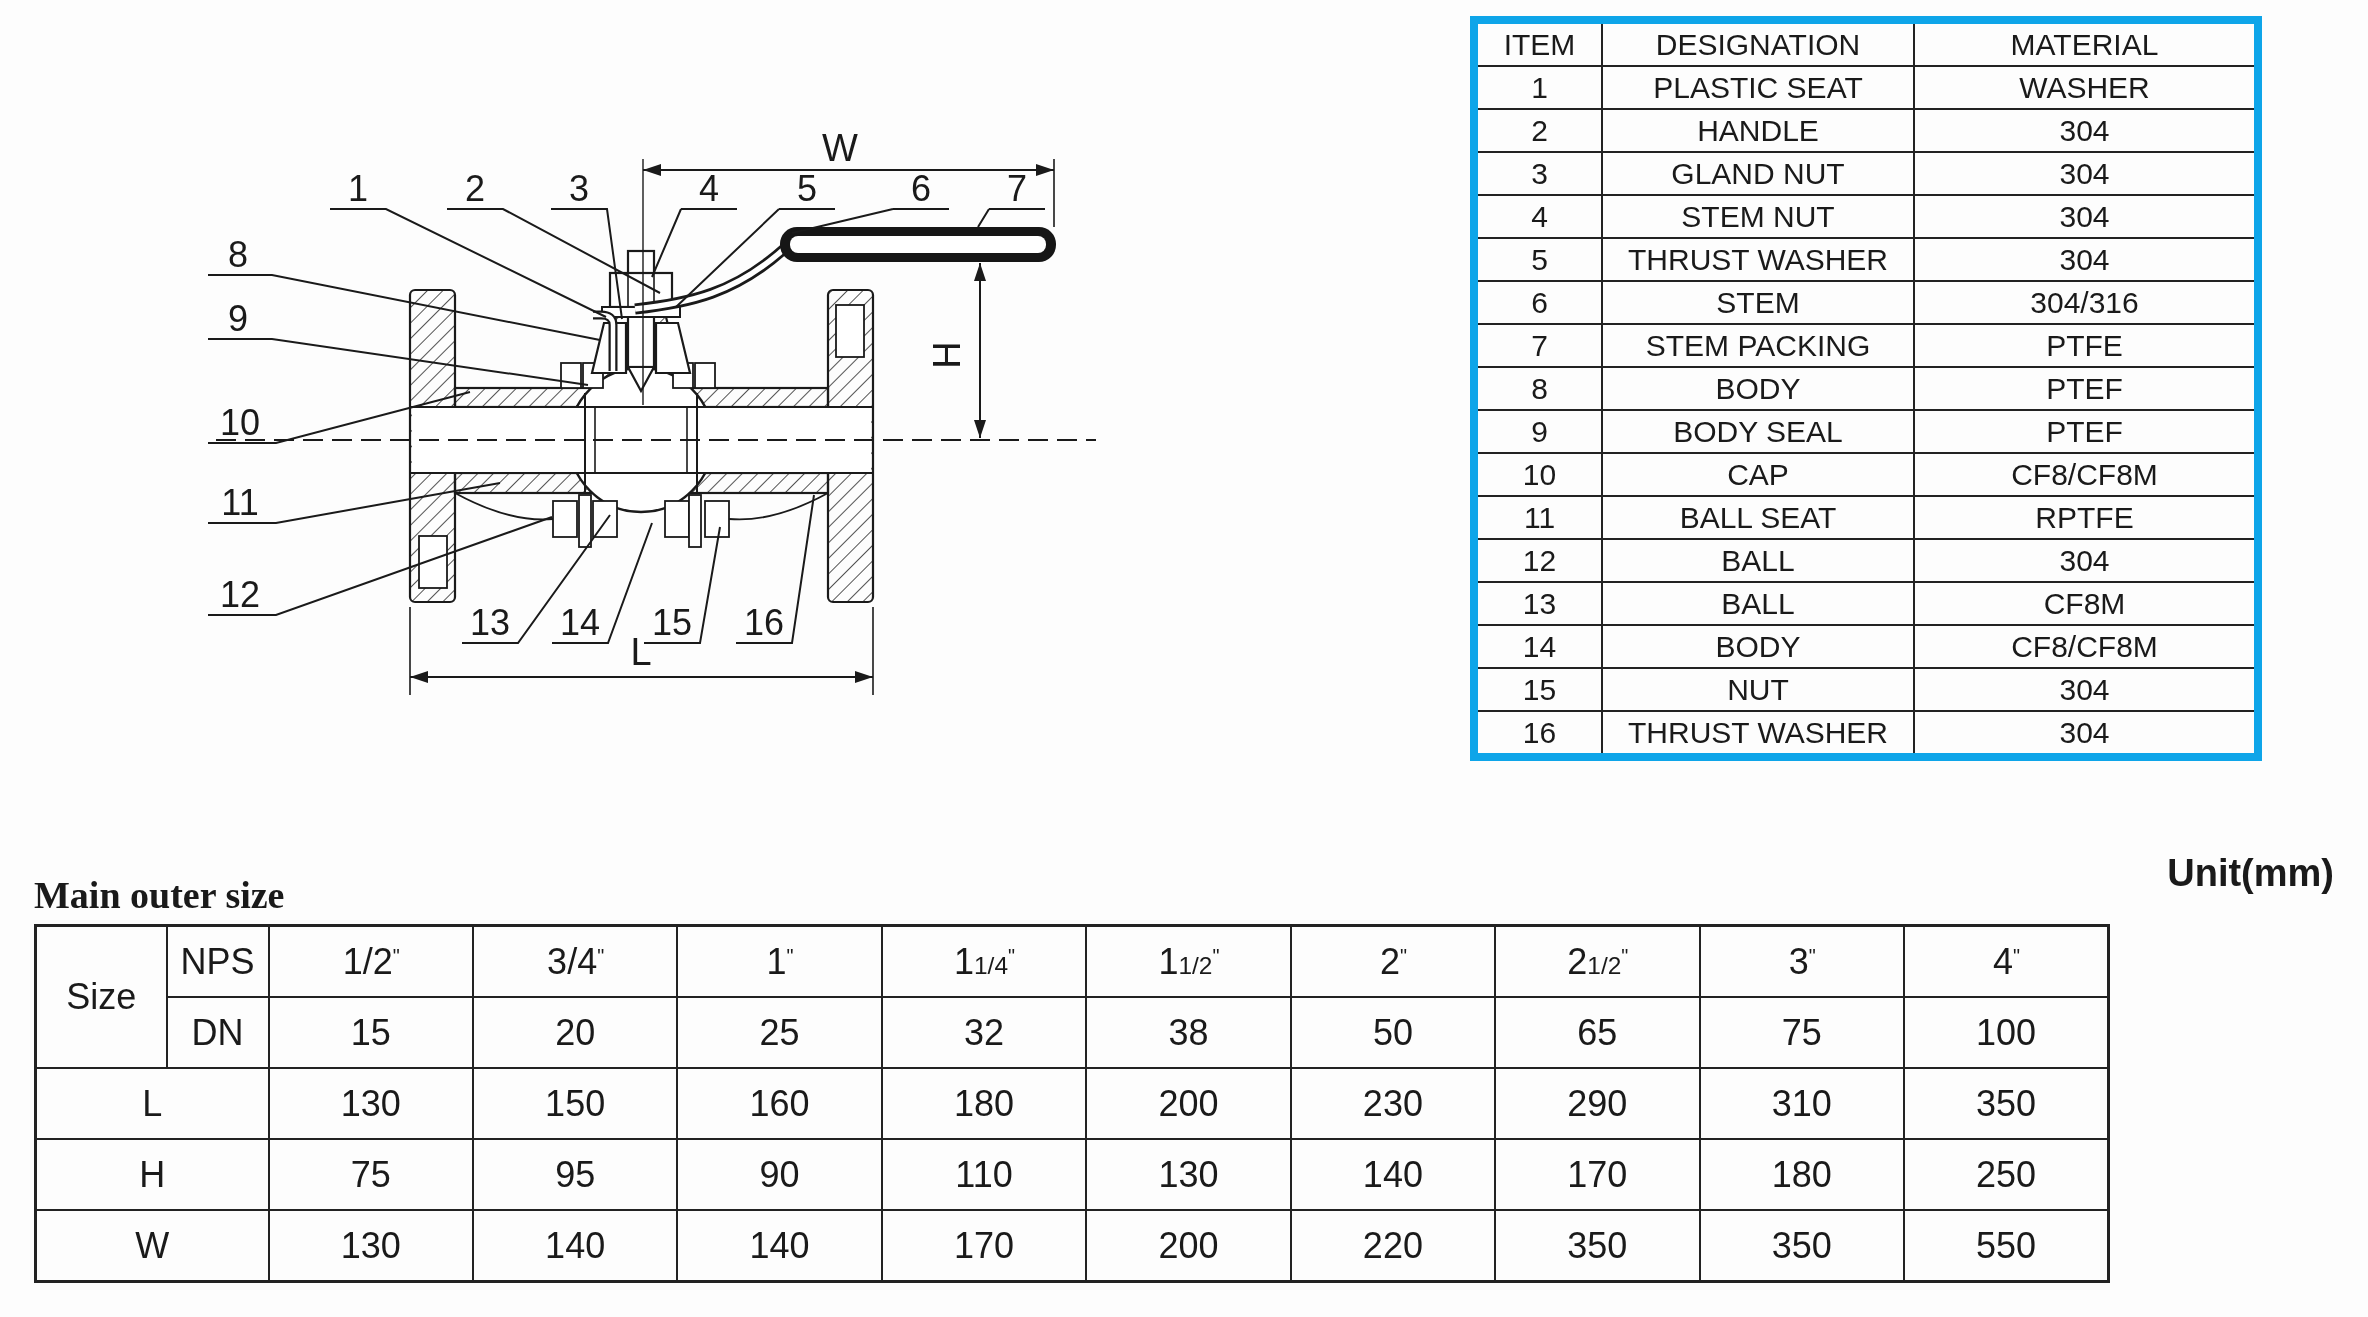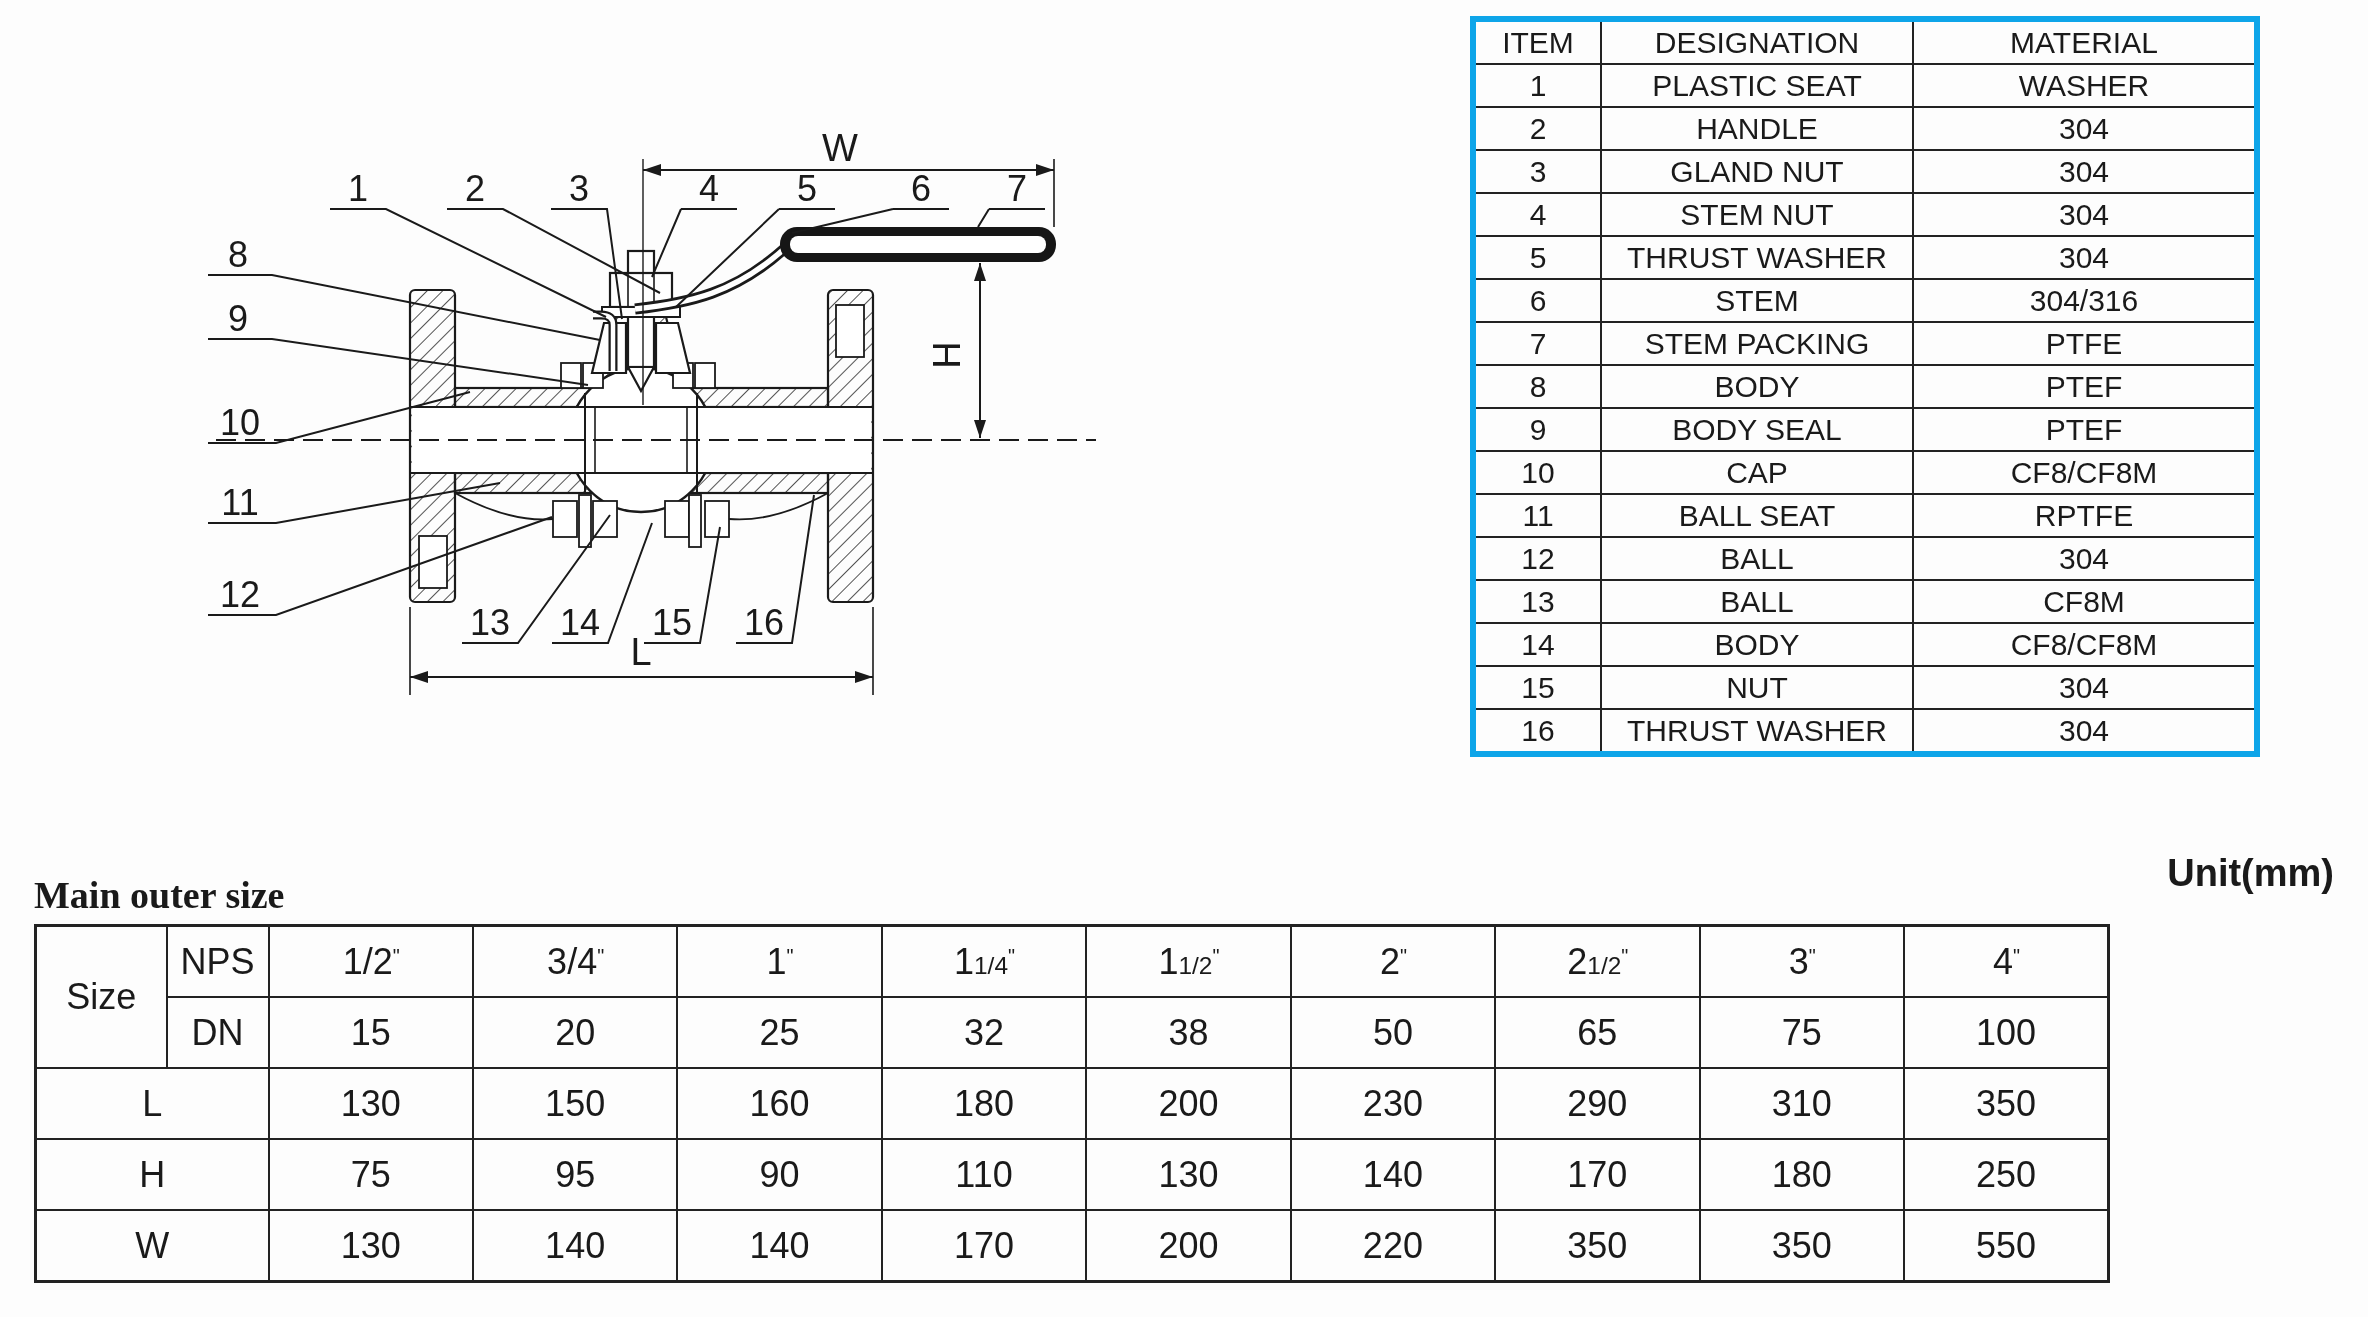--- a/index.html
+++ b/index.html
@@ -8,21 +8,21 @@
 
   
   .fig{position:absolute;left:180px;top:55px;}
   .fig text{font-family:"Liberation Sans",sans-serif;fill:#1a1a1a;}
   .co{font-size:36px;text-anchor:middle;}
   .dim{font-size:38px;text-anchor:middle;}
 
   
   .matblock{position:absolute;left:1470px;top:16px;width:786px;}
   .mtitle{font-size:35px;font-weight:bold;letter-spacing:0.5px;margin:0 0 14px 2px;}
-  table.mat{border-collapse:collapse;width:784px;table-layout:fixed;border:6px solid #0ea5e9;}
+  table.mat{border-collapse:collapse;width:784px;table-layout:fixed;border:8px solid #0ea5e9;}
   table.mat th,table.mat td{border:2px solid #222;text-align:center;vertical-align:middle;
         font-size:30px;height:41px;padding:0;font-weight:normal;white-space:nowrap;overflow:hidden;}
   col.c-item{width:128px;} col.c-desig{width:312px;} col.c-mat{width:344px;}
 
   
   .ostitle{position:absolute;left:34px;top:873px;font-size:38px;font-weight:bold;font-family:Liberation Serif, serif;}
   .unitlbl{position:absolute;right:34px;top:852px;font-size:38px;font-weight:bold;text-align:left;}
   table.size{position:absolute;left:34px;top:924px;border-collapse:collapse;width:2076px;
         table-layout:fixed;border:3px solid #222;}
   table.size td{border:2px solid #222;text-align:center;vertical-align:middle;

